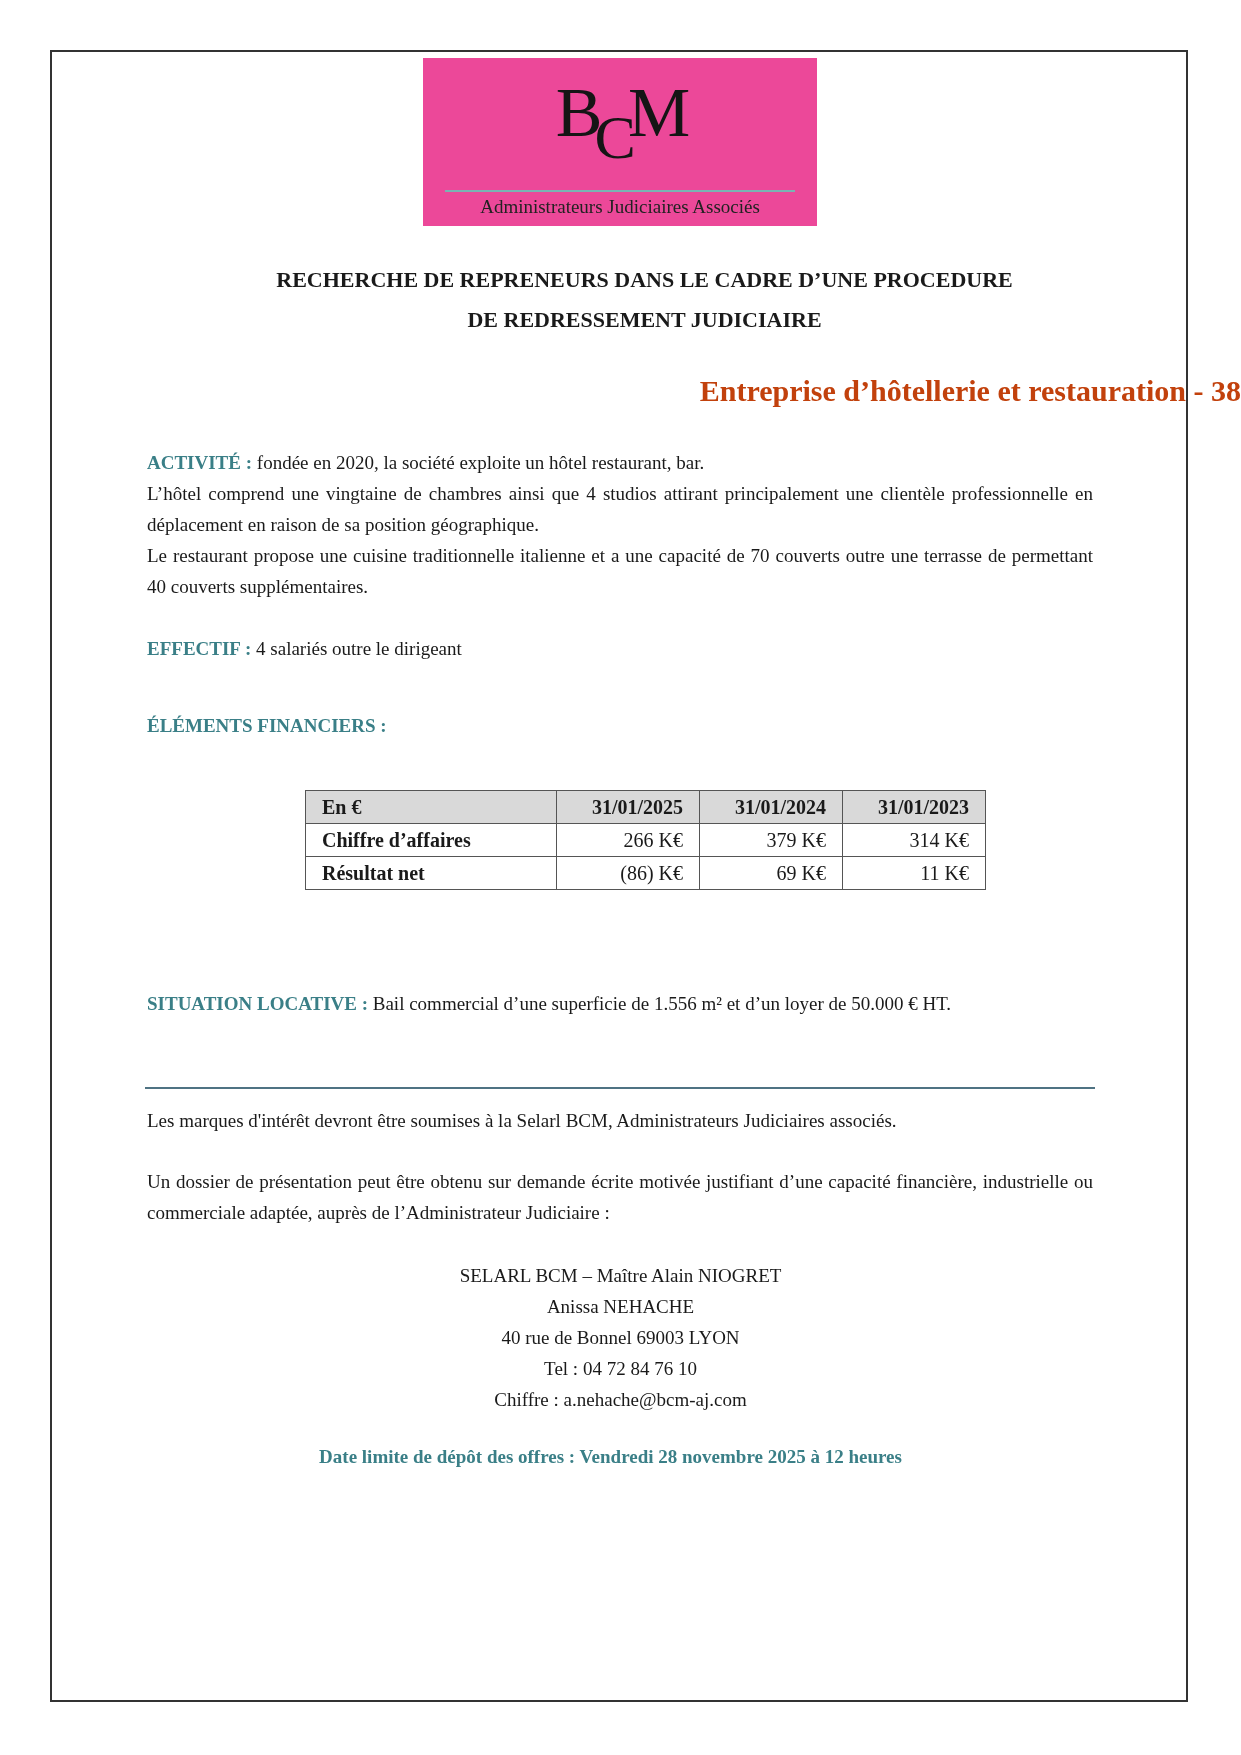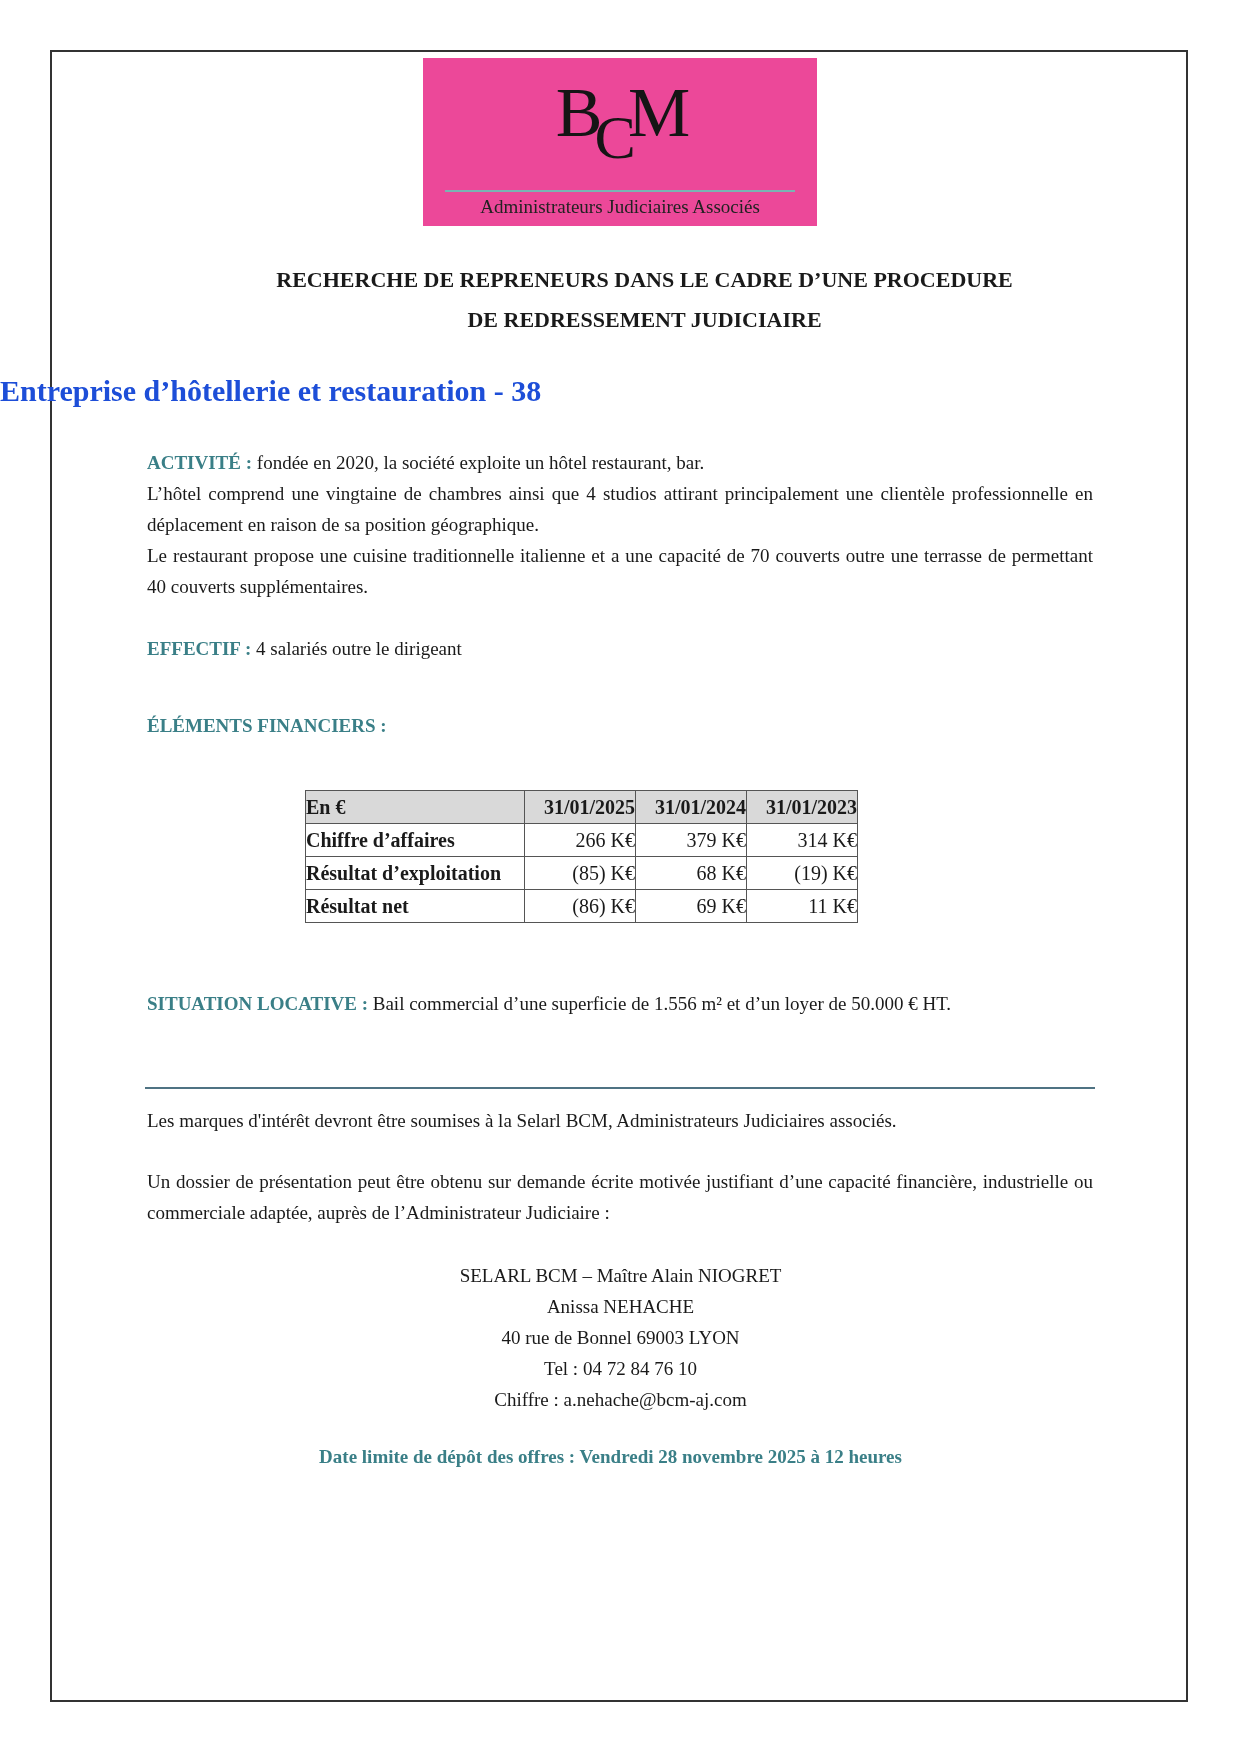--- a/index.html
+++ b/index.html
@@ -4,28 +4,28 @@
 <style>
   html, body { margin: 0; padding: 0; background: #ffffff; }
   body { width: 1241px; height: 1755px; position: relative; font-family: "Liberation Serif", "DejaVu Serif", serif; color: #1a1a1a; }
   .frame { position: absolute; left: 50px; top: 50px; width: 1138px; height: 1652px; border: 2px solid #333; box-sizing: border-box; }
   .logo { position: absolute; left: 423px; top: 58px; width: 394px; height: 168px; background: #ec4899; }
   .logo .mark { position: absolute; left: 0; right: 0; top: 20px; text-align: center; font-size: 70px; line-height: 70px; letter-spacing: -6px; color: #151515; }
   .logo .mark .c { display: inline-block; font-size: 62px; position: relative; top: 22px; margin: 0 -2px; }
   .logo .rule { position: absolute; left: 22px; right: 22px; top: 132px; height: 2px; background: #7ab3b3; }
   .logo .tag { position: absolute; left: 0; right: 0; top: 138px; text-align: center; font-size: 19px; color: #222; }
   .heading { position: absolute; left: 0; width: 1241px; text-align: center; font-weight: bold; font-size: 22px; line-height: 40px; top: 260px; padding-left: 24px; }
-  .title { position: absolute; left: 0; width: 1241px; top: 374px; text-align: left; font-weight: bold; font-size: 30px; color: #1d4ed8; }
+  .title { position: absolute; left: 0; width: 1241px; top: 374px; text-align: right; font-weight: bold; font-size: 30px; color: #c2410c; }
   .para { position: absolute; left: 147px; width: 946px; font-size: 19px; line-height: 31px; text-align: justify; }
   .lbl { color: #3a7f87; font-weight: bold; }
   .sec-activite { top: 447px; }
   .sec-effectif { top: 633px; }
   .sec-fin { top: 710px; }
   table.fin { position: absolute; left: 305px; top: 790px; border-collapse: collapse; font-size: 20px; }
-  table.fin td, table.fin th { border: 1.5px solid #555; padding: 2px 0; height: 28px; }
+  table.fin td, table.fin th { border: 1.5px solid #555; padding: 2px 16px; height: 28px; }
   table.fin th { background: #d9d9d9; font-weight: bold; text-align: right; }
   table.fin th.first { text-align: left; width: 218px; }
   table.fin td.rowlbl { font-weight: bold; text-align: left; }
   table.fin td.val { text-align: right; width: 110px; }
   table.fin th.col { width: 110px; }
   .sec-loc { top: 988px; }
   .divider { position: absolute; left: 145px; width: 950px; top: 1087px; height: 1.5px; background: #4f7383; }
   .sec-marques { top: 1105px; }
   .sec-dossier { top: 1166px; }
   .contact { position: absolute; left: 0; width: 1241px; top: 1260px; text-align: center; font-size: 19px; line-height: 31px; }
@@ -71,26 +71,20 @@
     <th class="col">31/01/2024</th>
     <th class="col">31/01/2023</th>
   </tr>
   <tr>
     <td class="rowlbl">Chiffre d’affaires</td>
     <td class="val">266 K€</td>
     <td class="val">379 K€</td>
     <td class="val">314 K€</td>
   </tr>
   <tr>
-    <td class="rowlbl">Résultat d’exploitation</td>
-    <td class="val">(85) K€</td>
-    <td class="val">68 K€</td>
-    <td class="val">(19) K€</td>
-  </tr>
-  <tr>
     <td class="rowlbl">Résultat net</td>
     <td class="val">(86) K€</td>
     <td class="val">69 K€</td>
     <td class="val">11 K€</td>
   </tr>
 </tbody>
   </table>
 
 <div class="para sec-loc">
   <span class="lbl">SITUATION LOCATIVE :</span><span> Bail commercial d’une superficie de 1.556 m² et d’un loyer de 50.000 € HT.</span>

